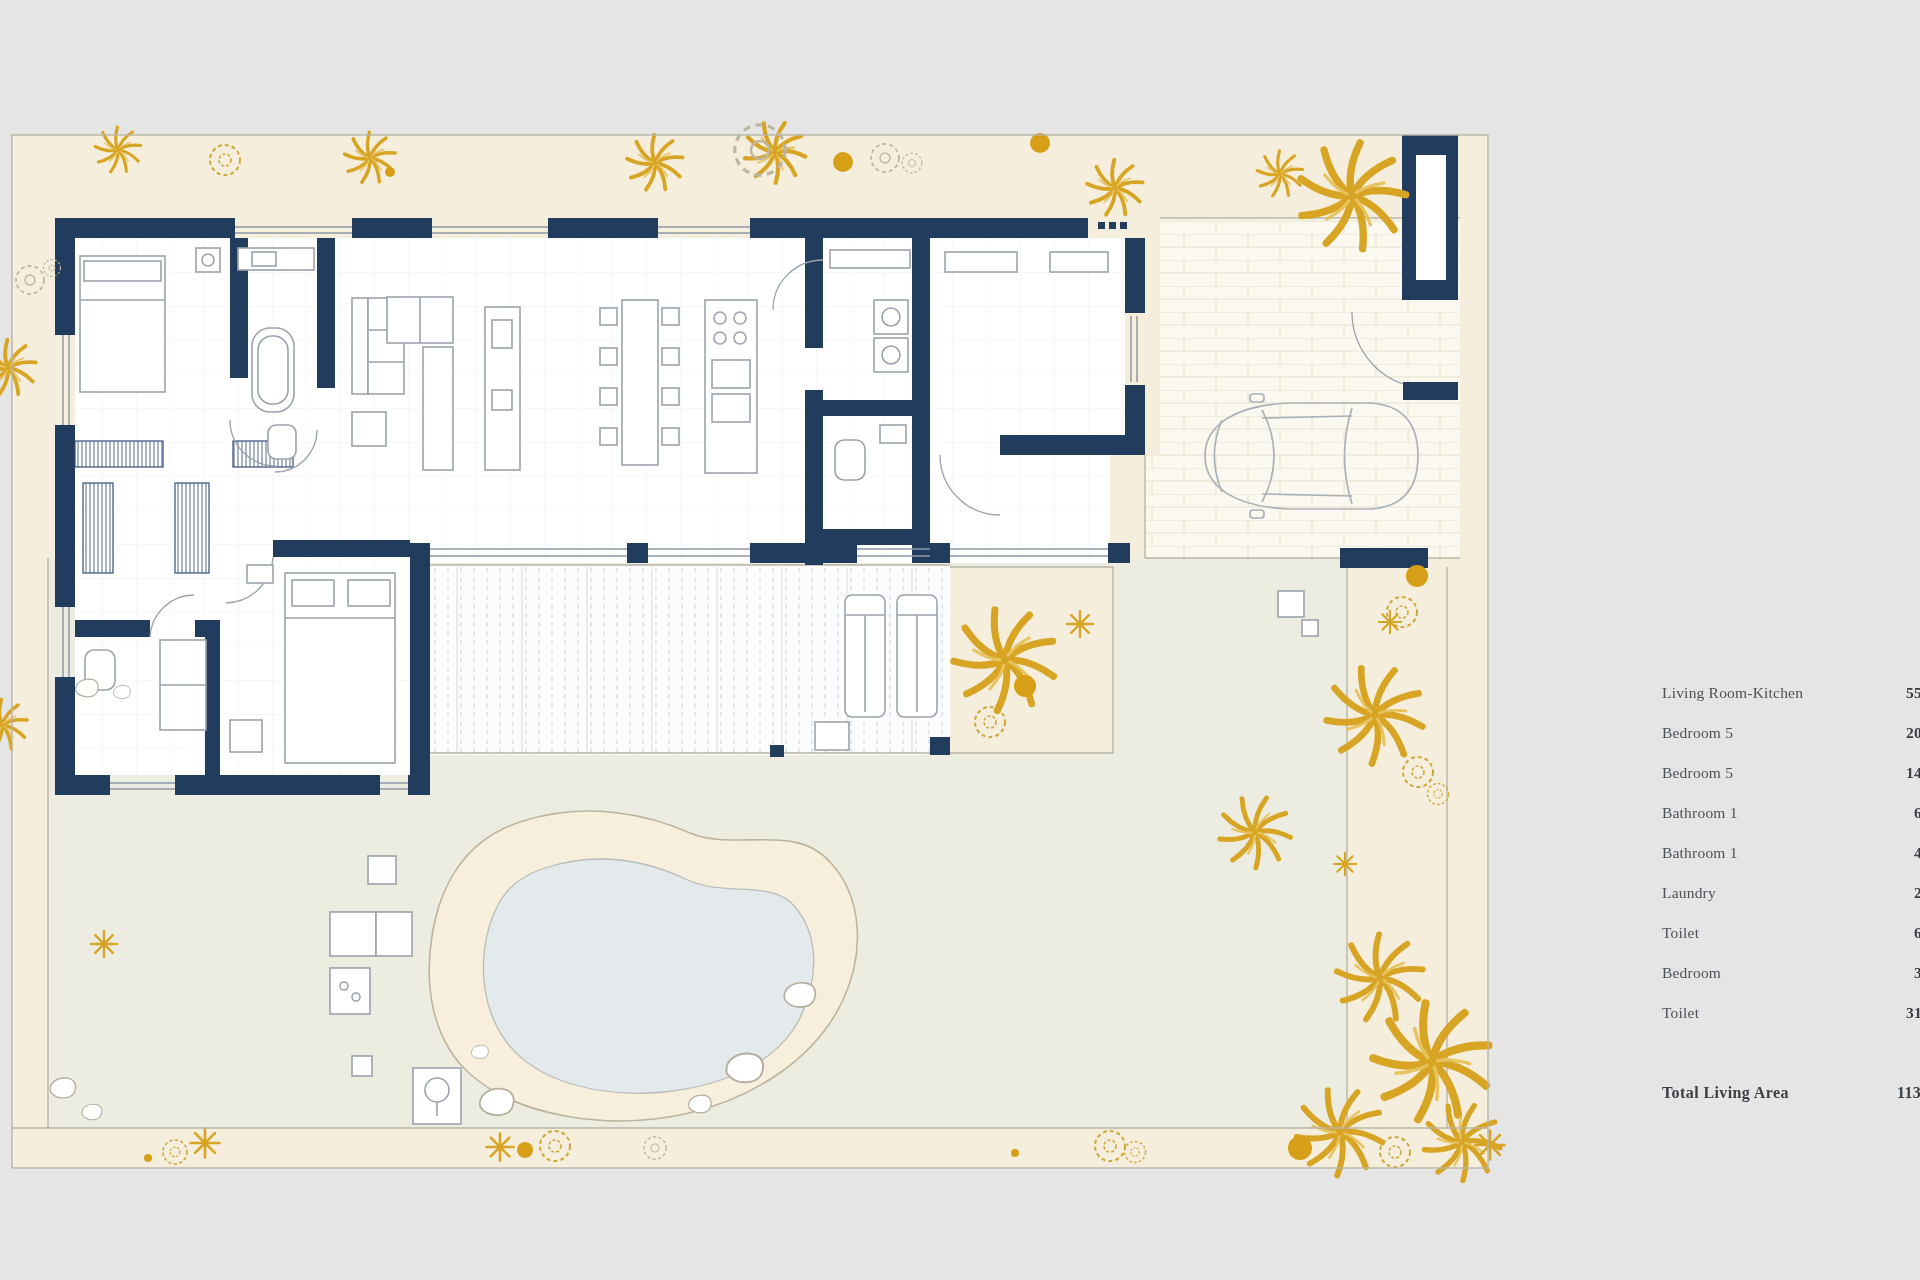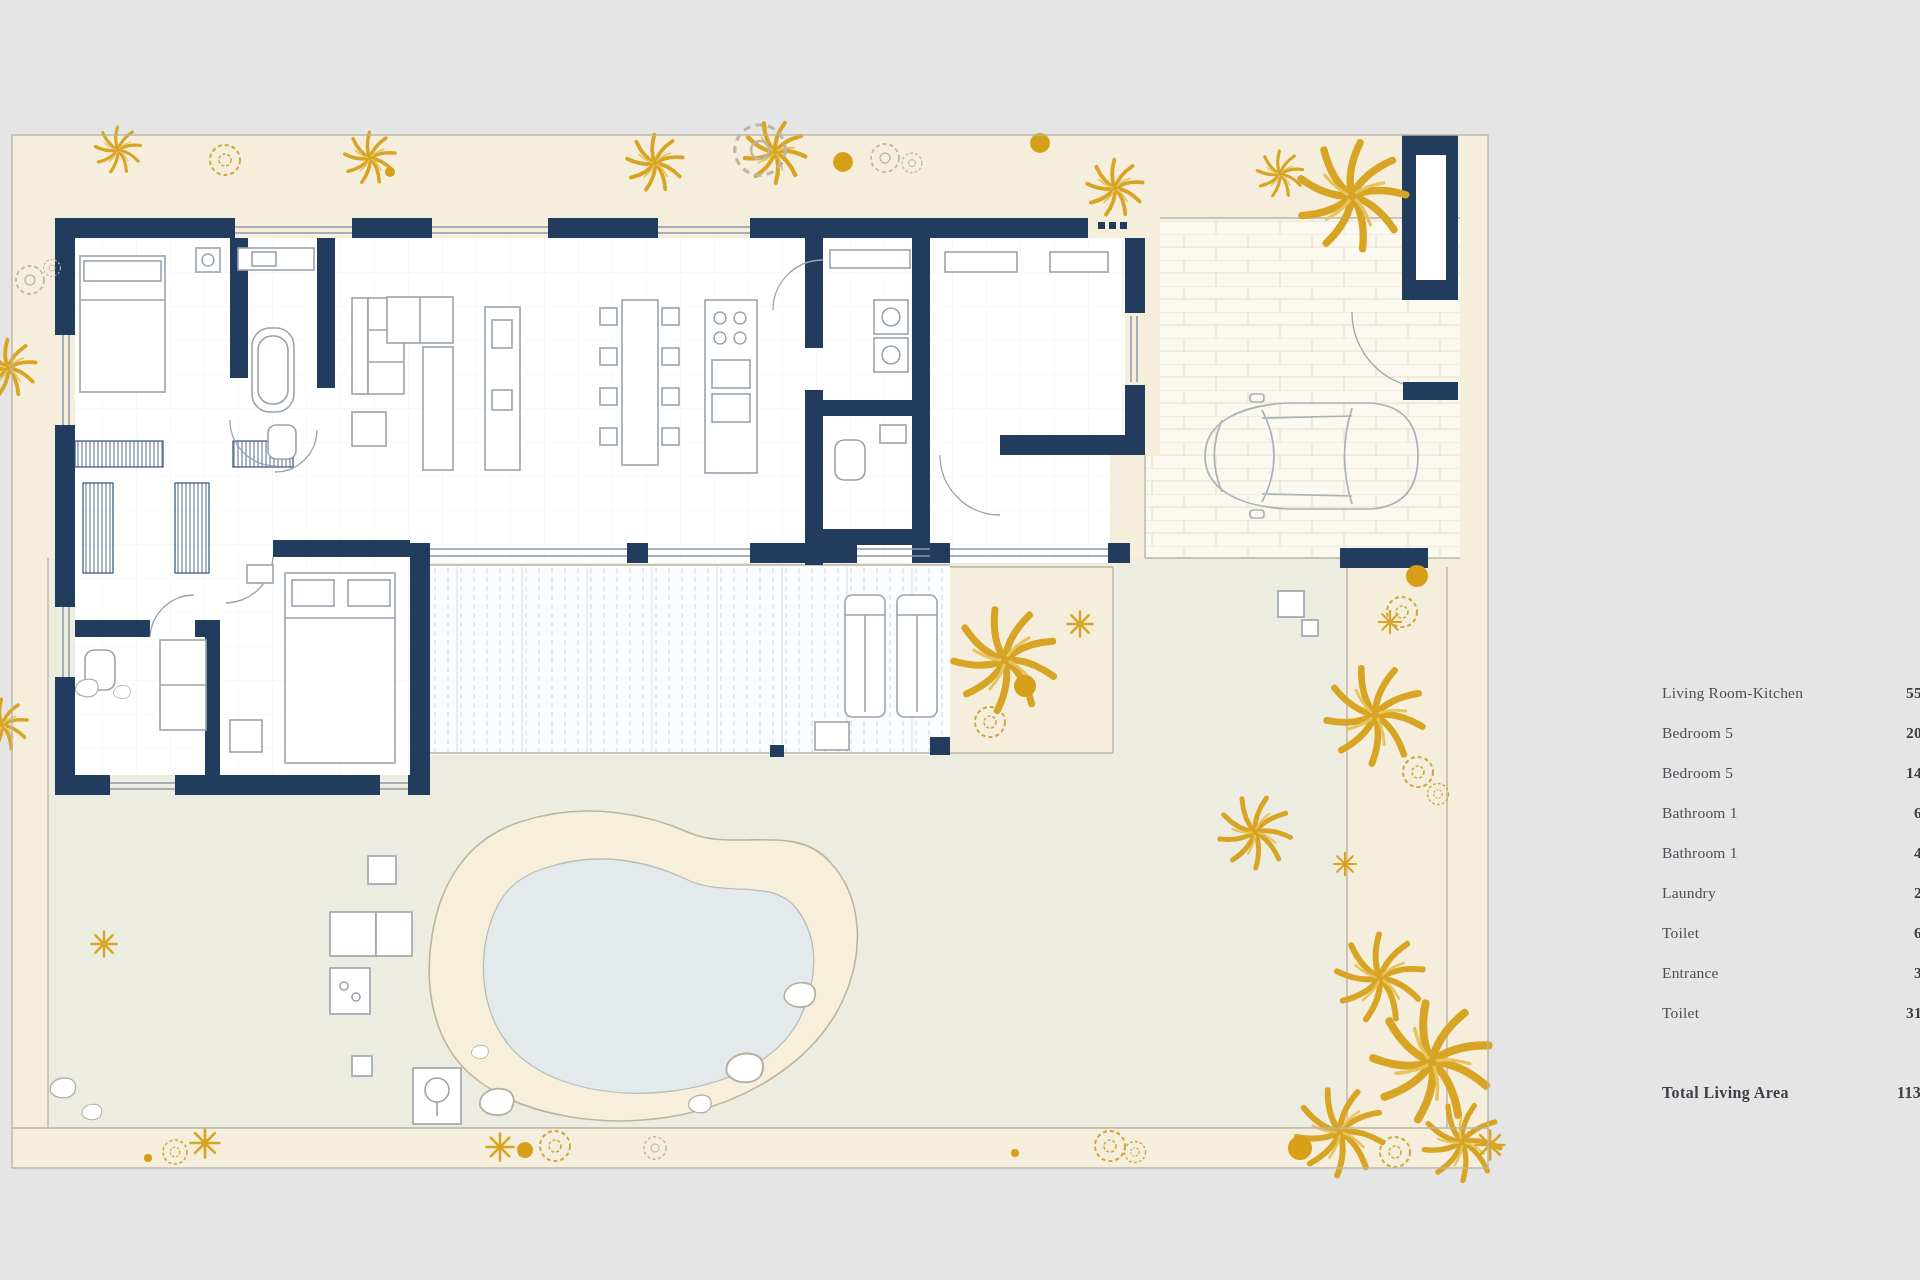--- a/index.html
+++ b/index.html
@@ -411,21 +411,21 @@
   </div>
   <div class="legend-row">
     <span>Laundry</span>
     <span class="val">2,2</span>
   </div>
   <div class="legend-row">
     <span>Toilet</span>
     <span class="val">6,7</span>
   </div>
   <div class="legend-row">
-    <span>Entrance</span>
+    <span>Bedroom</span>
     <span class="val">3,0</span>
   </div>
   <div class="legend-row">
     <span>Toilet</span>
     <span class="val">31,9</span>
   </div>
   <div class="legend-total">
     <span>Total Living Area</span>
     <span class="val">113,6</span>
   </div>

